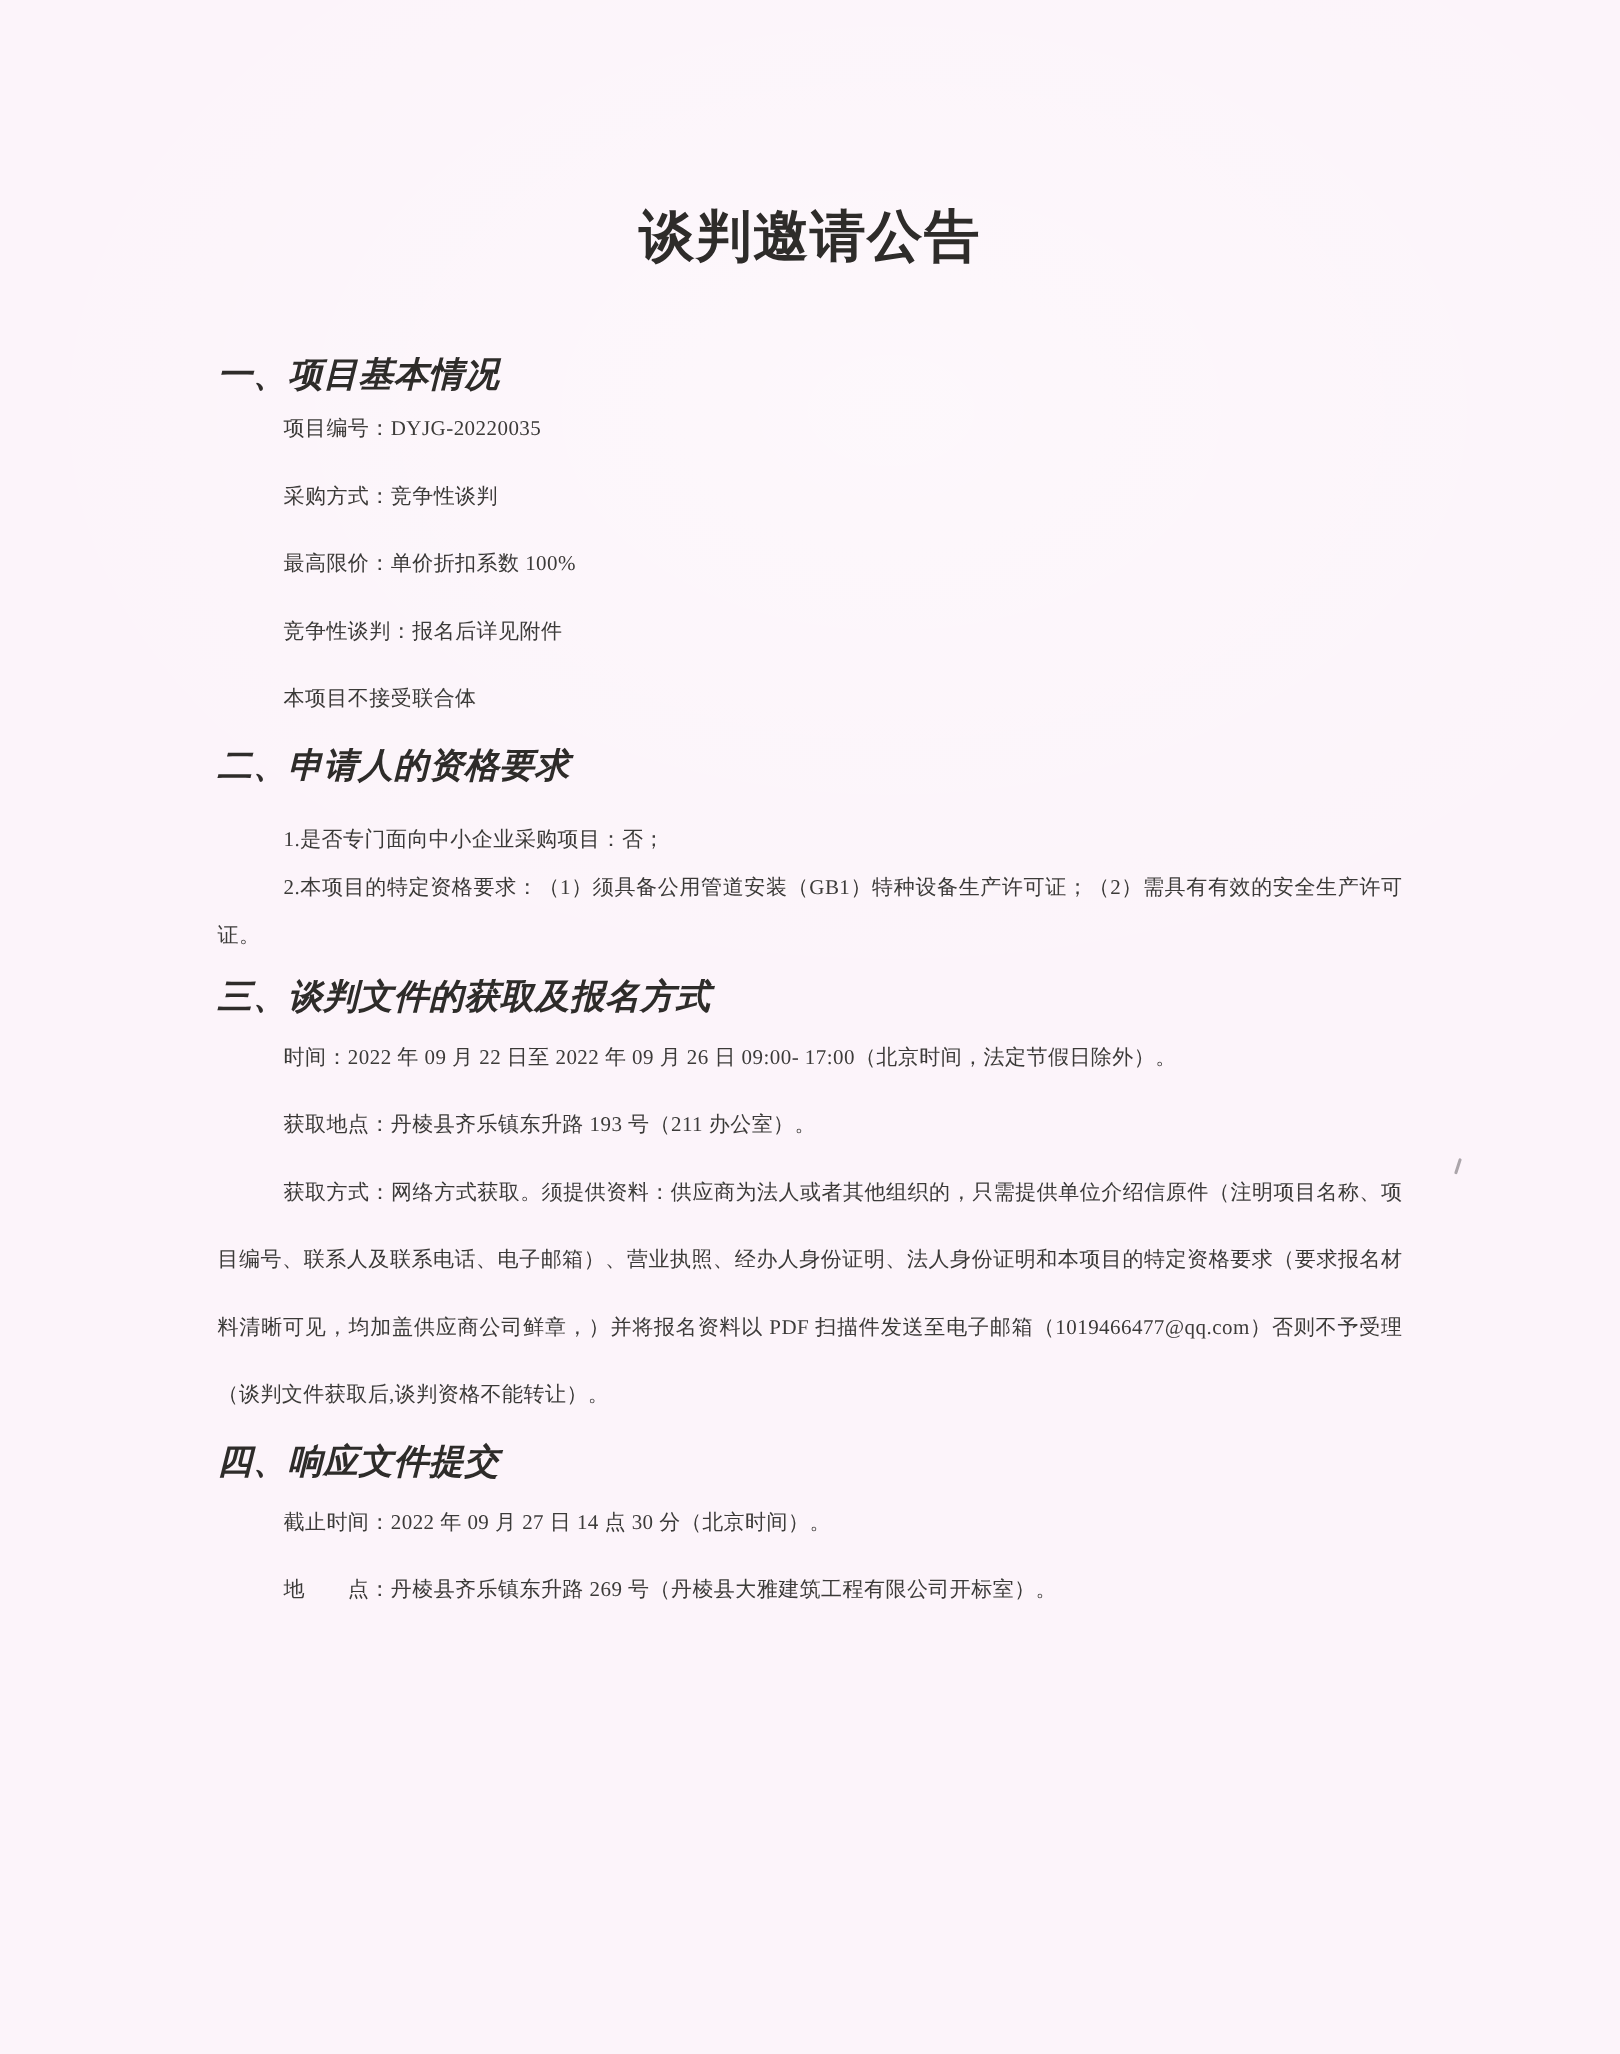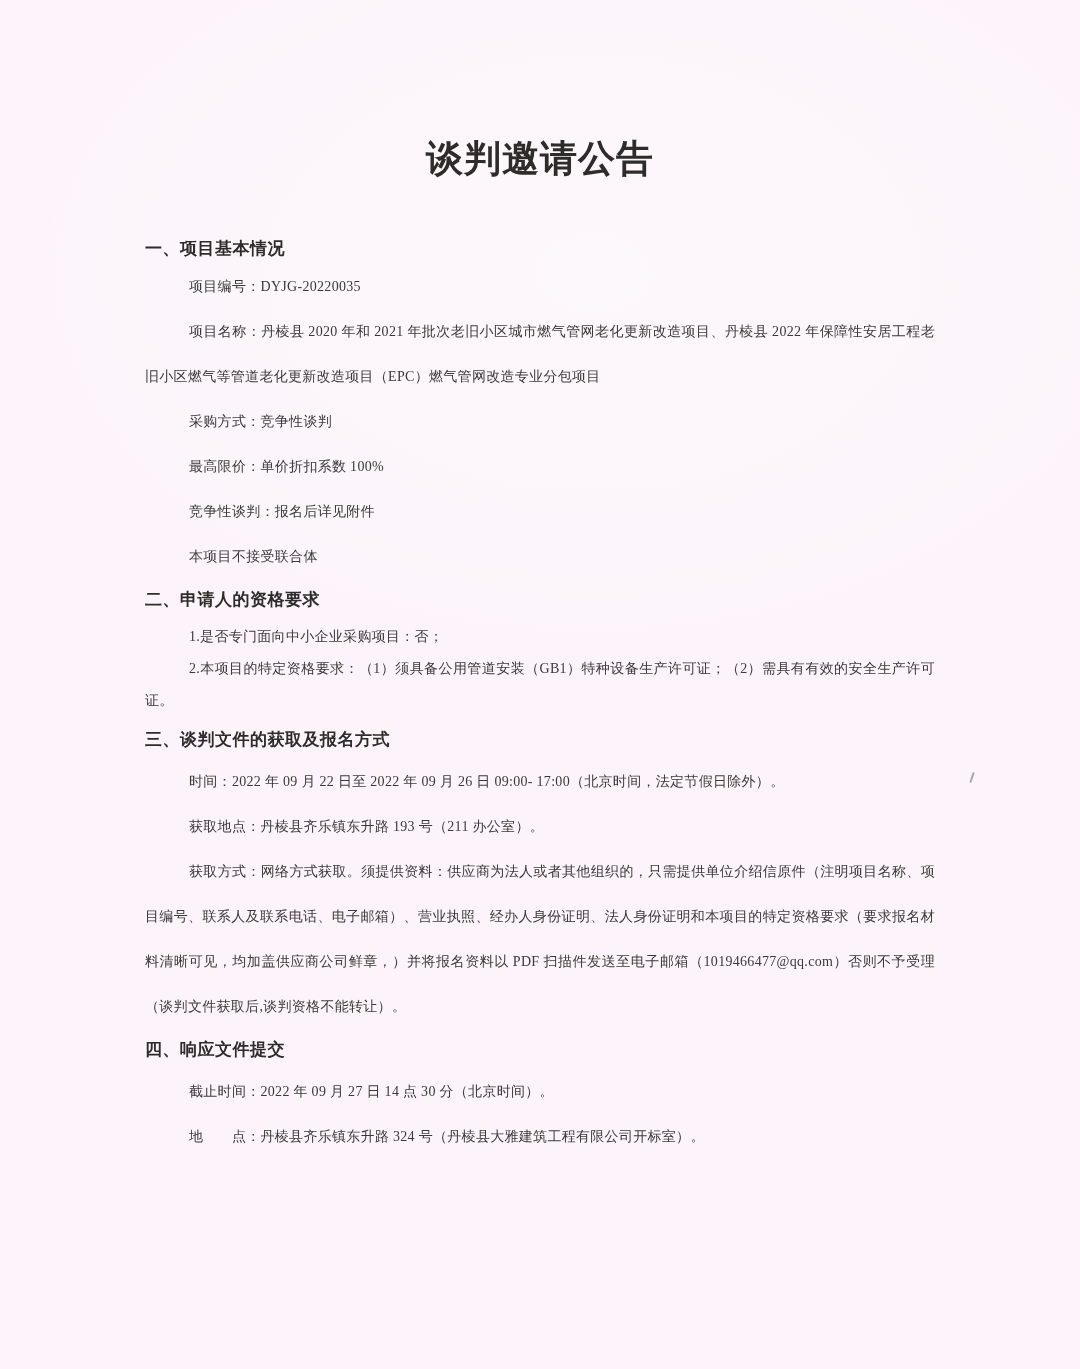--- a/index.html
+++ b/index.html
@@ -28,29 +28,30 @@
     margin:0 0 54px 0;
     font-size:37px;
     line-height:42px;
     font-weight:bold;
     text-align:center;
     letter-spacing:1px;
     color:var(--head-ink);
   }
   h2.heading{
     font-family:"Liberation Sans","DejaVu Sans",sans-serif;
-    font-size:17px;
+    font-size:23px;
     line-height:30px;
     font-weight:bold;
     color:var(--head-ink);
     margin:0;
     letter-spacing:.5px;
+    font-style:italic;
   }
   section.s1 h2{margin:0;}
-  section.s2 h2{margin:6px 0 6px 0;}
+  section.s2 h2{margin:6px 0 20px 0;}
   section.s3 h2{margin:8px 0 4px 0;}
   section.s4 h2{margin:6px 0 4px 0;}
   p.para{
     margin:0;
     font-size:14px;
     line-height:45px;
     text-indent:44px;
     letter-spacing:.3px;
   }
   p.para.just{text-align:justify;}
@@ -68,21 +69,20 @@
 </head>
 <body>
 
 <div class="page">
 
   <h1 class="title">谈判邀请公告</h1>
 
   <section class="s1">
     <h2 class="heading">一、项目基本情况</h2>
     <p class="para">项目编号：DYJG-20220035</p>
-    <p class="para just">项目名称：丹棱县 2020 年和 2021 年批次老旧小区城市燃气管网老化更新改造项目、丹棱县 2022 年保障性安居工程老旧小区燃气等管道老化更新改造项目（EPC）燃气管网改造专业分包项目</p>
     <p class="para">采购方式：竞争性谈判</p>
     <p class="para">最高限价：单价折扣系数 100%</p>
     <p class="para">竞争性谈判：报名后详见附件</p>
     <p class="para">本项目不接受联合体</p>
   </section>
 
   <section class="s2">
     <h2 class="heading">二、申请人的资格要求</h2>
     <p class="para tight">1.是否专门面向中小企业采购项目：否；</p>
     <p class="para tight just">2.本项目的特定资格要求：（1）须具备公用管道安装（GB1）特种设备生产许可证；（2）需具有有效的安全生产许可证。</p>
@@ -91,18 +91,18 @@
   <section class="s3">
     <h2 class="heading">三、谈判文件的获取及报名方式</h2>
     <p class="para just">时间：2022 年 09 月 22 日至 2022 年 09 月 26 日 09:00- 17:00（北京时间，法定节假日除外）。</p>
     <p class="para"><span>获取地点：丹棱县齐乐镇东升路 </span><b>193</b><span> 号（</span><b>211</b><span> 办公室）。</span></p>
     <p class="para just">获取方式：网络方式获取。须提供资料：供应商为法人或者其他组织的，只需提供单位介绍信原件（注明项目名称、项目编号、联系人及联系电话、电子邮箱）、营业执照、经办人身份证明、法人身份证明和本项目的特定资格要求（要求报名材料清晰可见，均加盖供应商公司鲜章，）并将报名资料以 PDF 扫描件发送至电子邮箱（1019466477@qq.com）否则不予受理（谈判文件获取后,谈判资格不能转让）。</p>
   </section>
 
   <section class="s4">
     <h2 class="heading">四、响应文件提交</h2>
     <p class="para">截止时间：2022 年 09 月 27 日 14 点 30 分（北京时间）。</p>
-    <p class="para just"><span>地　　点：丹棱县齐乐镇东升路 </span><b>324</b><span> 号（丹棱县大雅建筑工程有限公司开标室）。</span></p>
+    <p class="para just"><span>地　　点：丹棱县齐乐镇东升路 </span><b>269</b><span> 号（丹棱县大雅建筑工程有限公司开标室）。</span></p>
   </section>
 
   <div class="scan-tick"></div>
 
 </div>
 
 </body></html>

